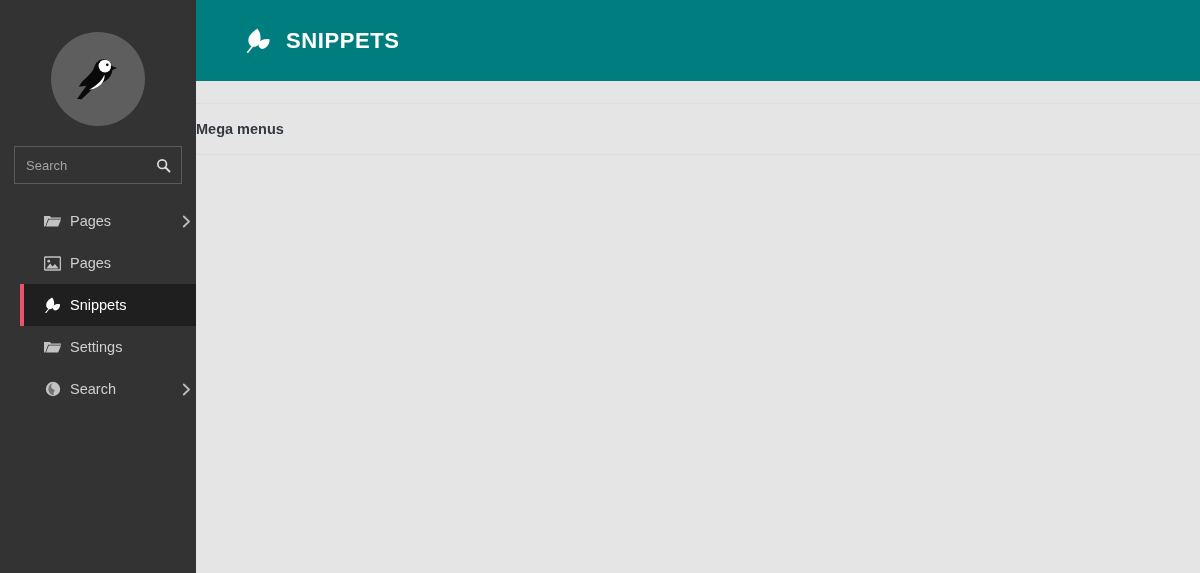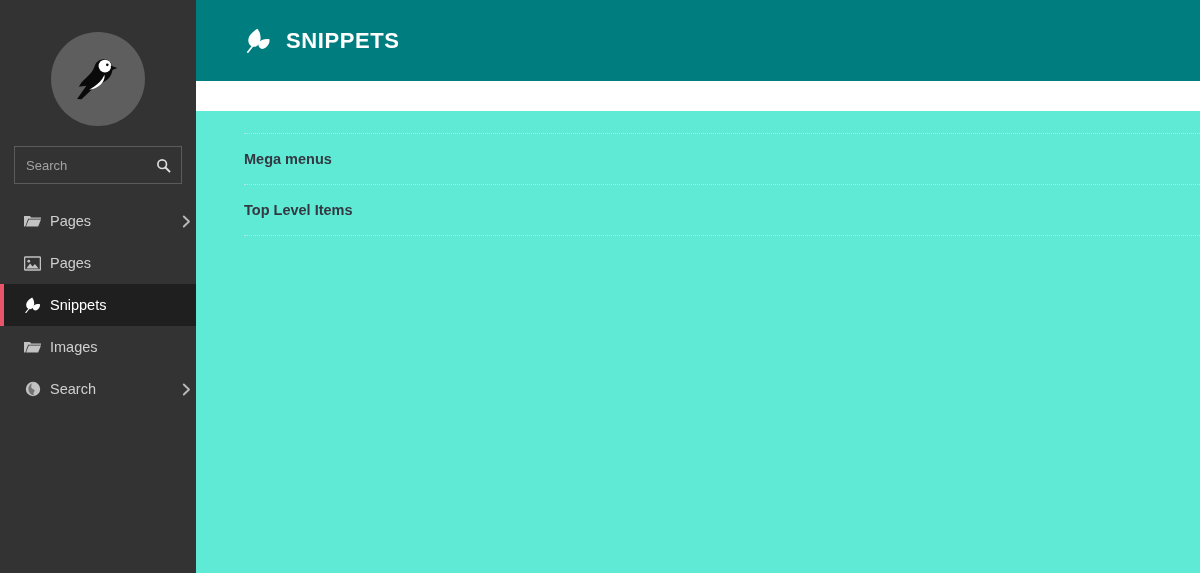--- a/index.html
+++ b/index.html
@@ -94,20 +94,21 @@
     display: flex;
     align-items: center;
     height: 42px;
     padding-left: 24px;
     padding-right: 4px;
     color: #cfcfcf;
     font-size: 14.5px;
     cursor: pointer;
     text-decoration: none;
     white-space: nowrap;
+    margin-left: 20px;
   }
 
   .nav-item .nav-icon {
     width: 17px;
     height: 17px;
     min-width: 17px;
     display: flex;
     align-items: center;
     justify-content: center;
     margin-right: 9px;
@@ -172,24 +173,22 @@
 
   .header-title {
     color: #ffffff;
     font-size: 22px;
     font-weight: bold;
     letter-spacing: 0.6px;
   }
 
   .content {
     flex: 1;
-    padding-left: 48px;
     padding-top: 22px;
-    background: #5eead4;
-    margin-top: 30px;
+    background: #e5e5e5;
   }
 
   .listing {
     border-top: 1px dotted #d8d8d8;
   }
 
   .listing-row {
     height: 51px;
     display: flex;
     align-items: center;
@@ -276,21 +275,21 @@
       </a>
 
 
       <a class="nav-item" href="#">
         <span class="nav-icon">
           <svg width="17" height="14" viewBox="0 0 18 14">
             <path fill="#c2c2c2" d="M0 1.6h6.2l1.5 1.8H18v1.1H4.4L1.4 12.9H0z"></path>
             <path fill="#c2c2c2" d="M5.1 5.4H18l-3 7.5H2.1z"></path>
           </svg>
         </span>
-        <span class="nav-label">Images</span>
+        <span class="nav-label">Settings</span>
       </a>
 
       <a class="nav-item" href="#">
         <span class="nav-icon">
           <svg width="16" height="16" viewBox="0 0 16 16">
             <circle cx="8" cy="8" r="7.2" fill="#c2c2c2"></circle>
             <path fill="#333333" d="M8 1.6c-1.1 1-1.8 2.3-1.8 3.9 0 1.4.8 2.3 2 2.7 1.1.4 1.5 1 1.3 1.9-.2.9-1 1.4-1 2.6 0 .7.3 1.3.8 1.8-3.3-.2-5.9-2.9-5.9-6.4 0-3.3 2.4-6 5.5-6.4z" opacity="0.55"></path>
           </svg>
         </span>
         <span class="nav-label">Search</span>
@@ -318,22 +317,19 @@
       <h1 class="header-title">SNIPPETS</h1>
     </header>
 
     <div class="content">
       <div class="listing">
 
         <div class="listing-row">
           <a class="listing-link" href="#">Mega menus</a>
         </div>
 
-        <div class="listing-row">
-          <a class="listing-link" href="#">Top Level Items</a>
-        </div>
 
       </div>
     </div>
 
   </section>
 
 </div>
 
 </body></html>

